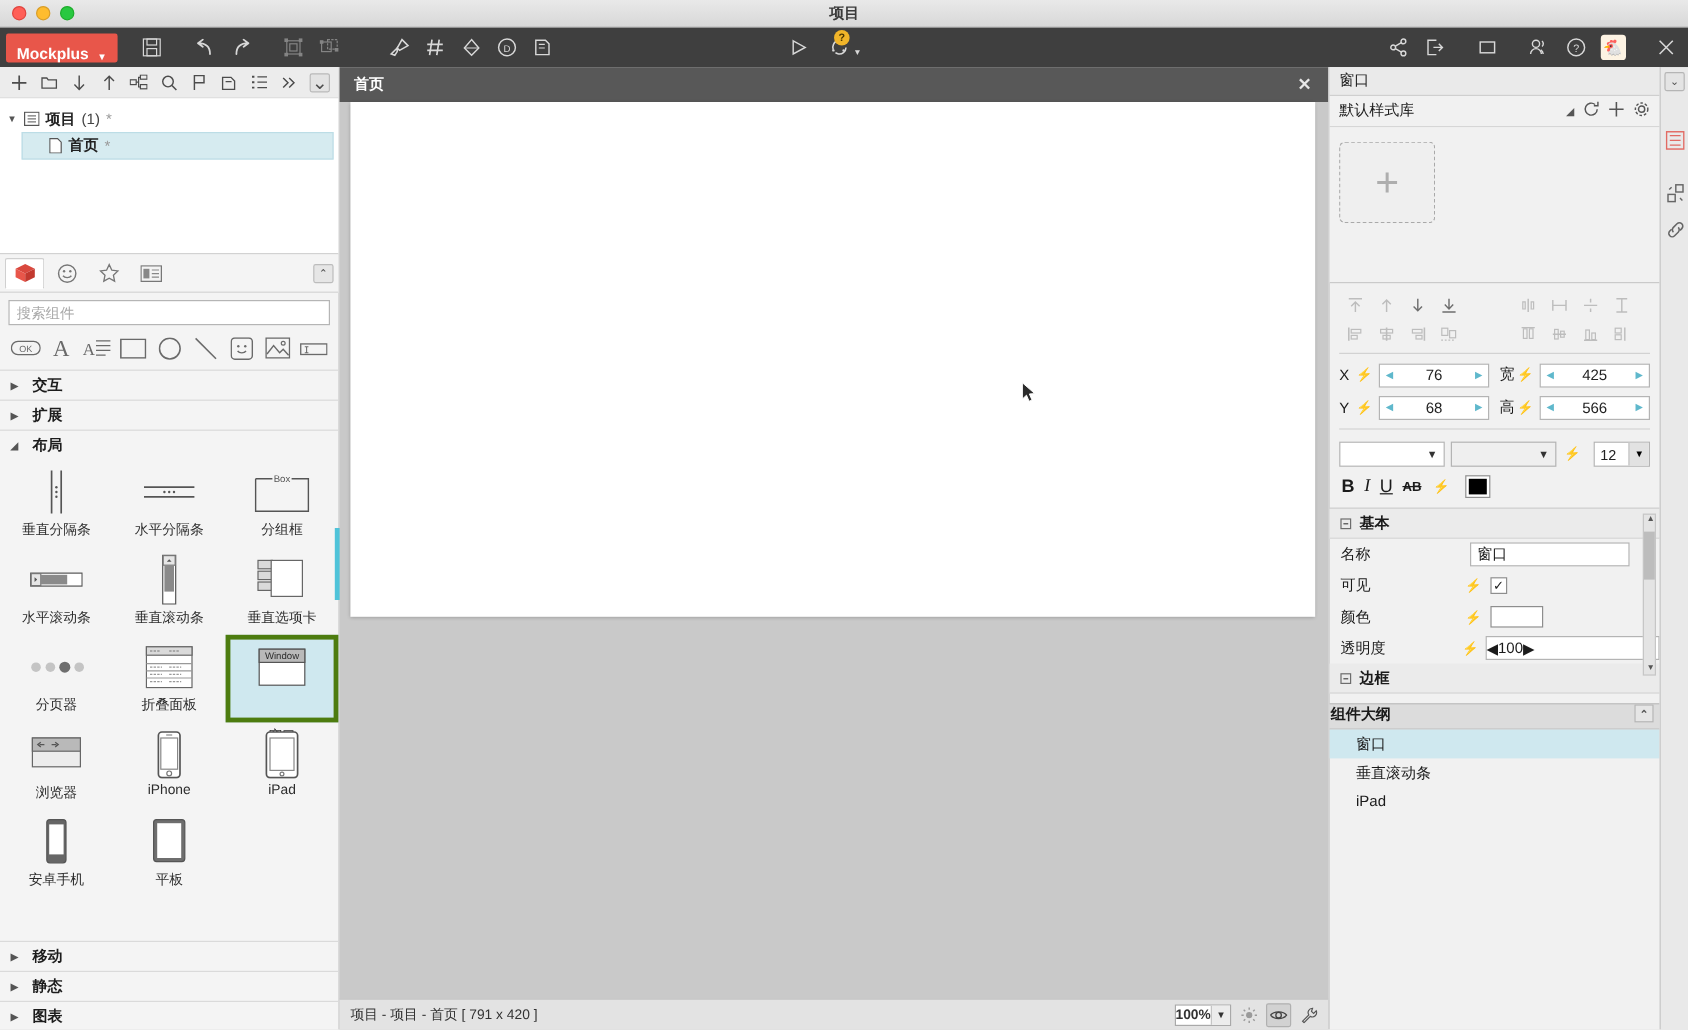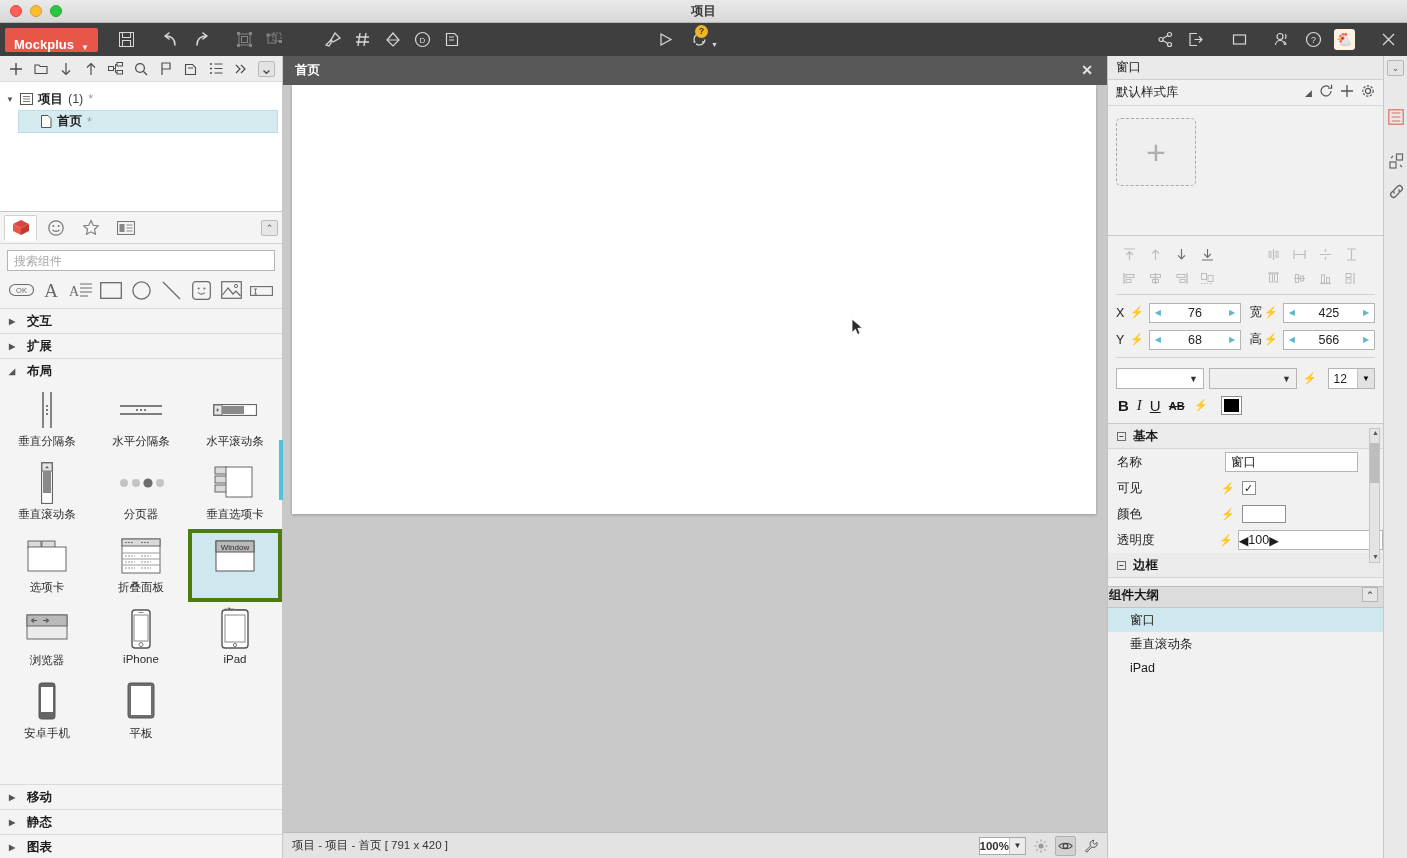--- a/index.html
+++ b/index.html
@@ -597,20 +597,30 @@
         <div class="ico-box">
           <svg width="44" height="20" viewBox="0 0 44 20">
               <path d="M1 6 H43 M1 14 H43" stroke="#555" stroke-width="1.4"></path>
               <circle cx="18" cy="10" r="1" fill="#555"></circle>
               <circle cx="22" cy="10" r="1" fill="#555"></circle>
               <circle cx="26" cy="10" r="1" fill="#555"></circle>
             </svg>
         </div>
         <span class="cap">水平分隔条</span>
       </div>
+      <div class="cell">
+        <div class="ico-box">
+          <svg width="46" height="34" viewBox="0 0 46 34">
+              <path d="M1 6 V33 H45 V6 H31" fill="none" stroke="#555" stroke-width="1.2"></path>
+              <path d="M1 6 H15" stroke="#555" stroke-width="1.2"></path>
+              <text x="23" y="9" text-anchor="middle" font-size="8" fill="#555" font-family="Liberation Sans">Box</text>
+            </svg>
+        </div>
+        <span class="cap">分组框</span>
+      </div>
 
       <div class="cell">
         <div class="ico-box">
           <svg width="44" height="20" viewBox="0 0 44 20">
               <rect x="0.6" y="4.6" width="42.8" height="10.8" fill="#fff" stroke="#555"></rect>
               <rect x="1" y="5" width="8" height="10" fill="#e6e6e6" stroke="#777"></rect>
               <rect x="9" y="6" width="22" height="8" fill="#8a8a8a"></rect>
               <path d="M6 10 l-2.2 -2 v4 z" fill="#555"></path>
             </svg>
         </div>
@@ -622,50 +632,40 @@
               <rect x="4.6" y="0.6" width="10.8" height="40.8" fill="#fff" stroke="#555"></rect>
               <rect x="5" y="1" width="10" height="8" fill="#e6e6e6" stroke="#777"></rect>
               <rect x="6" y="9" width="8" height="22" fill="#8a8a8a"></rect>
               <path d="M10 4 l-2 2.2 h4 z" fill="#555"></path>
             </svg>
         </div>
         <span class="cap">垂直滚动条</span>
       </div>
       <div class="cell">
         <div class="ico-box">
+          <svg width="42" height="36" viewBox="0 0 42 36">
+              <rect x="1" y="2" width="12" height="7" fill="#dadada" stroke="#666"></rect>
+              <rect x="1" y="11" width="12" height="7" fill="#dadada" stroke="#666"></rect>
+              <rect x="1" y="20" width="12" height="7" fill="#dadada" stroke="#666"></rect>
+              <rect x="12" y="2" width="26" height="30" fill="#fff" stroke="#666"></rect>
+            </svg>
+        </div>
+        <span class="cap">垂直选项卡</span>
+      </div>
+
+      <div class="cell">
+        <div class="ico-box">
           <svg width="46" height="12" viewBox="0 0 46 12">
               <circle cx="6" cy="6" r="4" fill="#c4c4c4"></circle>
               <circle cx="18" cy="6" r="4" fill="#c4c4c4"></circle>
               <circle cx="30" cy="6" r="4.6" fill="#6e6e6e"></circle>
               <circle cx="42" cy="6" r="4" fill="#c4c4c4"></circle>
             </svg>
         </div>
         <span class="cap">分页器</span>
-      </div>
-
-      <div class="cell">
-        <div class="ico-box">
-          <svg width="42" height="36" viewBox="0 0 42 36">
-              <rect x="1" y="2" width="12" height="7" fill="#dadada" stroke="#666"></rect>
-              <rect x="1" y="11" width="12" height="7" fill="#dadada" stroke="#666"></rect>
-              <rect x="1" y="20" width="12" height="7" fill="#dadada" stroke="#666"></rect>
-              <rect x="12" y="2" width="26" height="30" fill="#fff" stroke="#666"></rect>
-            </svg>
-        </div>
-        <span class="cap">垂直选项卡</span>
-      </div>
-      <div class="cell">
-        <div class="ico-box">
-          <svg width="42" height="34" viewBox="0 0 42 34">
-              <rect x="2" y="2" width="13" height="7" fill="#dadada" stroke="#666"></rect>
-              <rect x="16" y="2" width="13" height="7" fill="#dadada" stroke="#666"></rect>
-              <rect x="2" y="8" width="38" height="24" fill="#fff" stroke="#666"></rect>
-            </svg>
-        </div>
-        <span class="cap">选项卡</span>
       </div>
       <div class="cell">
         <div class="ico-box">
           <svg width="40" height="36" viewBox="0 0 40 36">
               <rect x="1" y="1" width="38" height="34" fill="#fff" stroke="#666"></rect>
               <rect x="1" y="1" width="38" height="7" fill="#dadada" stroke="#666"></rect>
               <path d="M1 15 h38 M1 21 h38 M1 27 h38" stroke="#999"></path>
               <path d="M4 4.5 h8 M20 4.5 h8" stroke="#777" stroke-dasharray="2 1"></path>
               <path d="M4 18 h10 M20 18 h10 M4 24 h10 M20 24 h10 M4 30 h10 M20 30 h10" stroke="#999" stroke-dasharray="2 1"></path>
             </svg>

